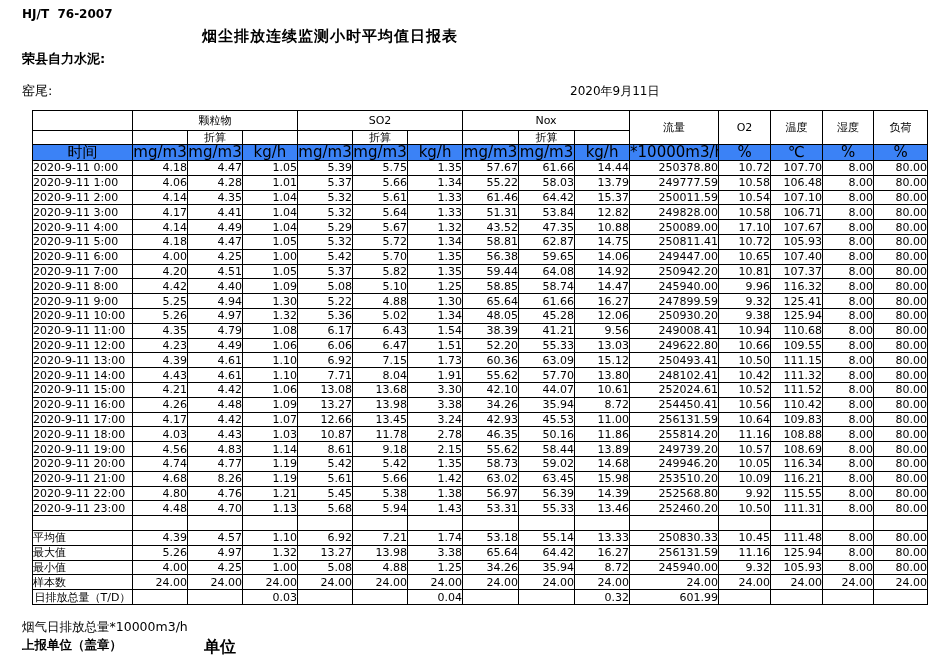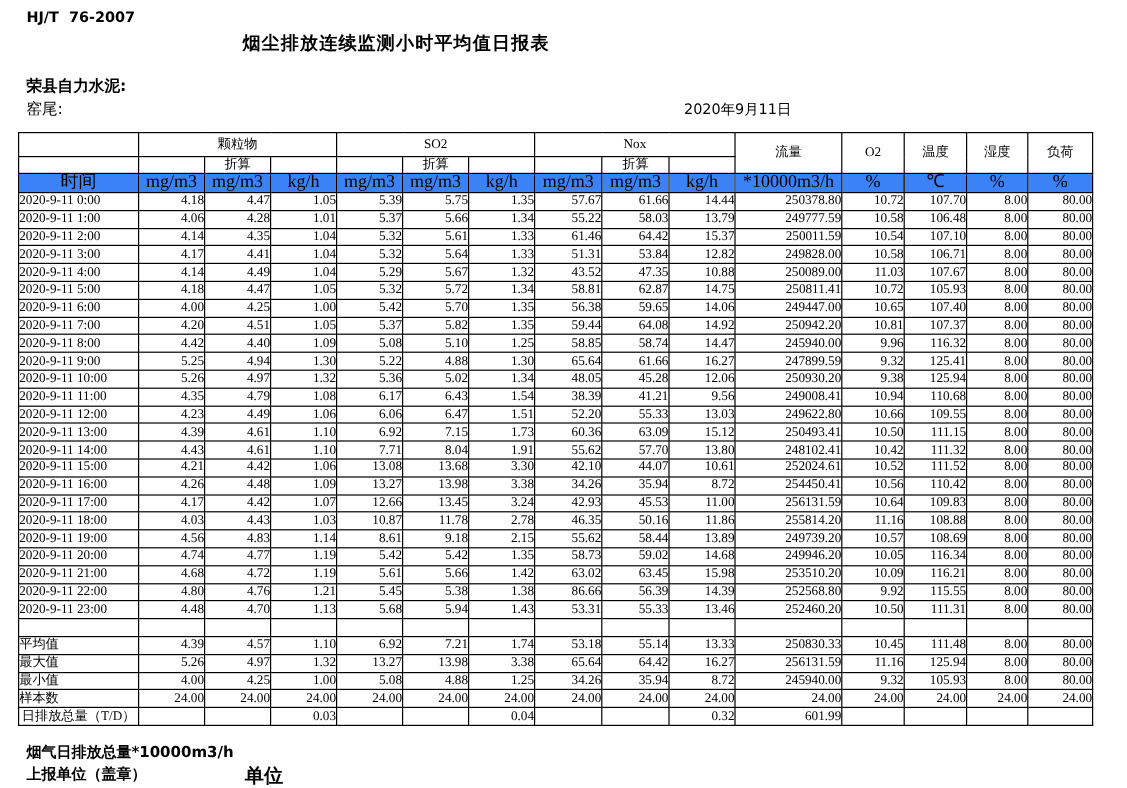--- a/index.html
+++ b/index.html
@@ -4,41 +4,41 @@
 <style>
   html,body{margin:0;padding:0;}
   body{
     width:939px;height:657px;background:#ffffff;color:#000;
     font-family:"DejaVu Sans","Liberation Sans",sans-serif;
     position:relative;overflow:hidden;
   }
   .abs{position:absolute;}
   .std{left:22px;top:7px;font-size:12px;font-weight:bold;white-space:pre;}
   .title{left:0;top:27px;width:660px;text-align:center;font-size:15px;font-weight:bold;letter-spacing:1px;}
-  .company{left:22px;top:63px;font-size:13px;font-weight:bold;}
+  .company{left:22px;top:50px;font-size:13px;font-weight:bold;}
   .station{left:22px;top:82px;font-size:13px;font-weight:normal;}
   .date{left:570px;top:83px;font-size:12px;}
   table.report{
-    position:absolute;left:15px;top:110px;width:896px;
-    border-collapse:collapse;table-layout:fixed;font-family:Liberation Serif, serif;
+    position:absolute;left:32px;top:110px;width:896px;
+    border-collapse:collapse;table-layout:fixed;
   }
   table.report td{
     border:1px solid #000;
     font-size:11px;height:13.8px;line-height:13px;
     padding:0;white-space:nowrap;overflow:hidden;
   }
   thead td{text-align:center;font-size:12px;}
   tr.g1 td{height:19px;}
   tr.g2 td{height:12px;}
   tr.u td{height:15px;background:#3b82f6;font-size:15px;text-align:center;}
   td.timehead{font-size:12px;}
   td.n{text-align:right;padding-right:7px;}
   td.t{padding-right:3px;}
   td.lt{text-align:center;padding-left:2px;}
-  .fnote{left:22px;top:619px;font-size:12.5px;font-weight:bold;}
+  .fnote{left:22px;top:619px;font-size:12.5px;font-weight:normal;}
   .frep{left:22px;top:637px;font-size:12.5px;font-weight:bold;text-align:center;}
   .funit{left:204px;top:637px;font-size:16px;font-weight:bold;}
 </style>
 </head>
 <body>
 
 <div class="abs std">HJ/T  76-2007</div>
 <div class="abs title">烟尘排放连续监测小时平均值日报表</div>
 <div class="abs company">荣县自力水泥:</div>
 <div class="abs station">窑尾:</div>
@@ -178,21 +178,21 @@
         <td class="n">4.14</td>
         <td class="n">4.49</td>
         <td class="n">1.04</td>
         <td class="n">5.29</td>
         <td class="n">5.67</td>
         <td class="n">1.32</td>
         <td class="n">43.52</td>
         <td class="n">47.35</td>
         <td class="n">10.88</td>
         <td class="n">250089.00</td>
-        <td class="n">11.03</td>
+        <td class="n">17.10</td>
         <td class="n">107.67</td>
         <td class="n">8.00</td>
         <td class="n">80.00</td>
       </tr>
       <tr>
         <td class="t">2020-9-11 5:00</td>
         <td class="n">4.18</td>
         <td class="n">4.47</td>
         <td class="n">1.05</td>
         <td class="n">5.32</td>
@@ -458,21 +458,21 @@
         <td class="n">14.68</td>
         <td class="n">249946.20</td>
         <td class="n">10.05</td>
         <td class="n">116.34</td>
         <td class="n">8.00</td>
         <td class="n">80.00</td>
       </tr>
       <tr>
         <td class="t">2020-9-11 21:00</td>
         <td class="n">4.68</td>
-        <td class="n">4.72</td>
+        <td class="n">8.26</td>
         <td class="n">1.19</td>
         <td class="n">5.61</td>
         <td class="n">5.66</td>
         <td class="n">1.42</td>
         <td class="n">63.02</td>
         <td class="n">63.45</td>
         <td class="n">15.98</td>
         <td class="n">253510.20</td>
         <td class="n">10.09</td>
         <td class="n">116.21</td>
@@ -480,21 +480,21 @@
         <td class="n">80.00</td>
       </tr>
       <tr>
         <td class="t">2020-9-11 22:00</td>
         <td class="n">4.80</td>
         <td class="n">4.76</td>
         <td class="n">1.21</td>
         <td class="n">5.45</td>
         <td class="n">5.38</td>
         <td class="n">1.38</td>
-        <td class="n">86.66</td>
+        <td class="n">56.97</td>
         <td class="n">56.39</td>
         <td class="n">14.39</td>
         <td class="n">252568.80</td>
         <td class="n">9.92</td>
         <td class="n">115.55</td>
         <td class="n">8.00</td>
         <td class="n">80.00</td>
       </tr>
       <tr>
         <td class="t">2020-9-11 23:00</td>

